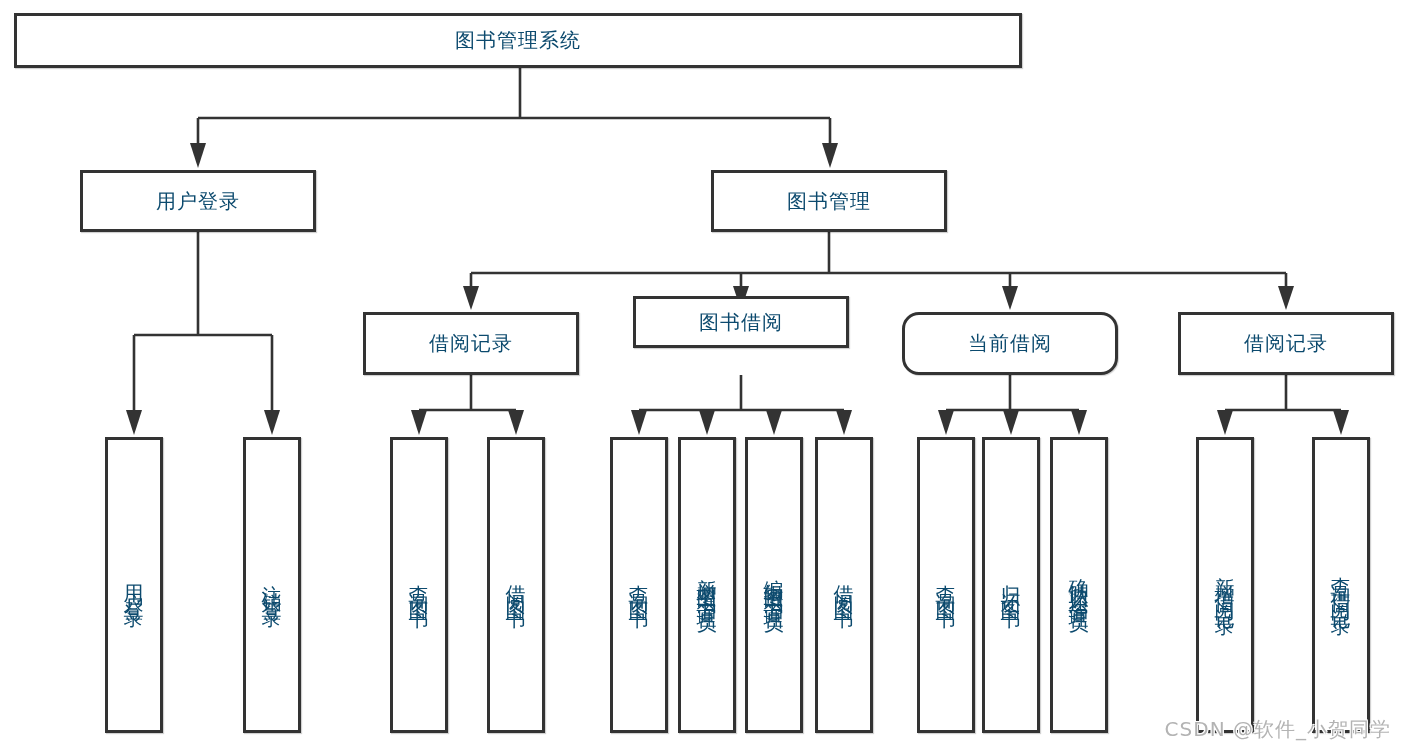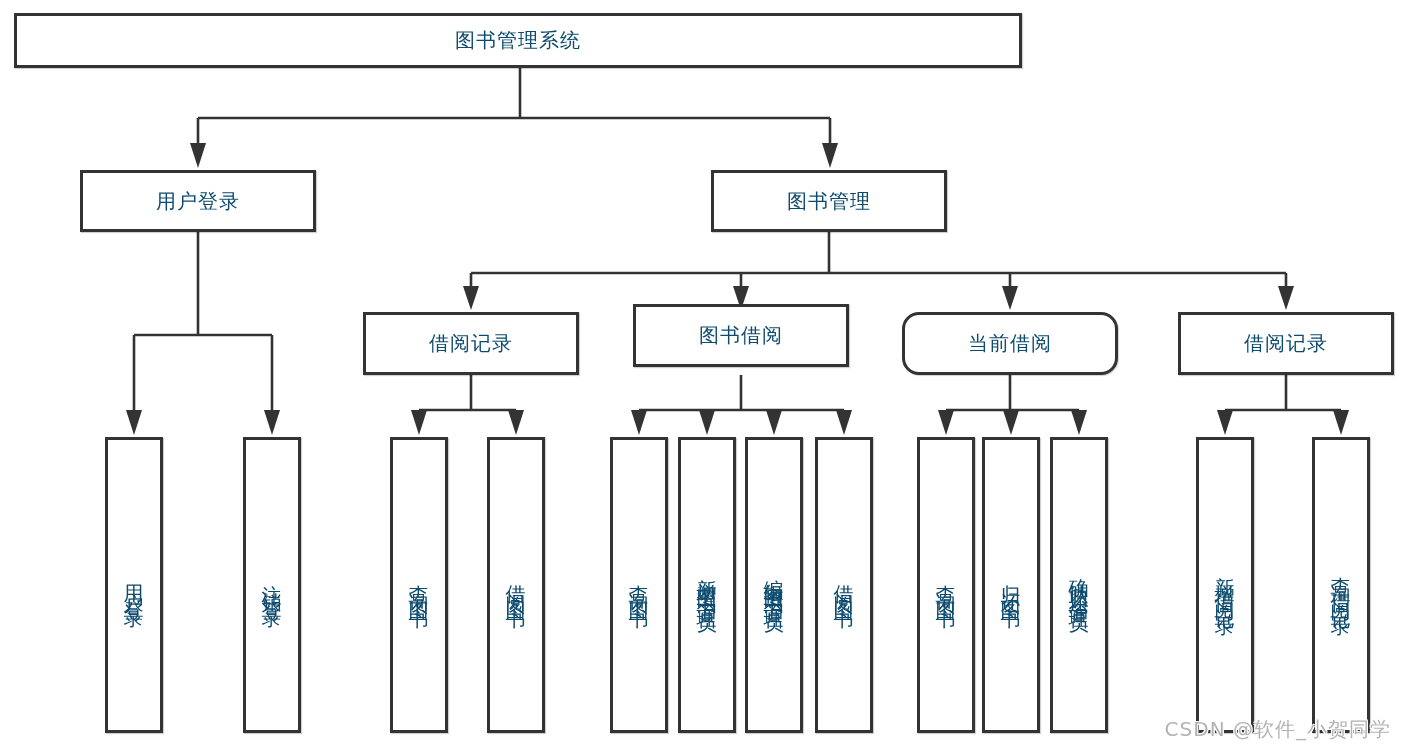--- a/index.html
+++ b/index.html
@@ -103,21 +103,21 @@
   <div class="node hbox" style="left:80px;top:170px;width:236px;height:62px;">
     <span>用户登录</span>
   </div>
   <div class="node hbox" style="left:711px;top:170px;width:236px;height:62px;">
     <span>图书管理</span>
   </div>
 
   <div class="node hbox" style="left:363px;top:312px;width:216px;height:63px;">
     <span>借阅记录</span>
   </div>
-  <div class="node hbox" style="left:633px;top:304px;width:216px;height:63px;">
+  <div class="node hbox" style="left:633px;top:296px;width:216px;height:52px;">
     <span>图书借阅</span>
   </div>
   <div class="node hbox" style="left:902px;top:312px;width:216px;height:63px;border-radius:17px;">
     <span>当前借阅</span>
   </div>
   <div class="node hbox" style="left:1178px;top:312px;width:216px;height:63px;">
     <span>借阅记录</span>
   </div>
 
   <div class="node vbox" style="left:105px;">

